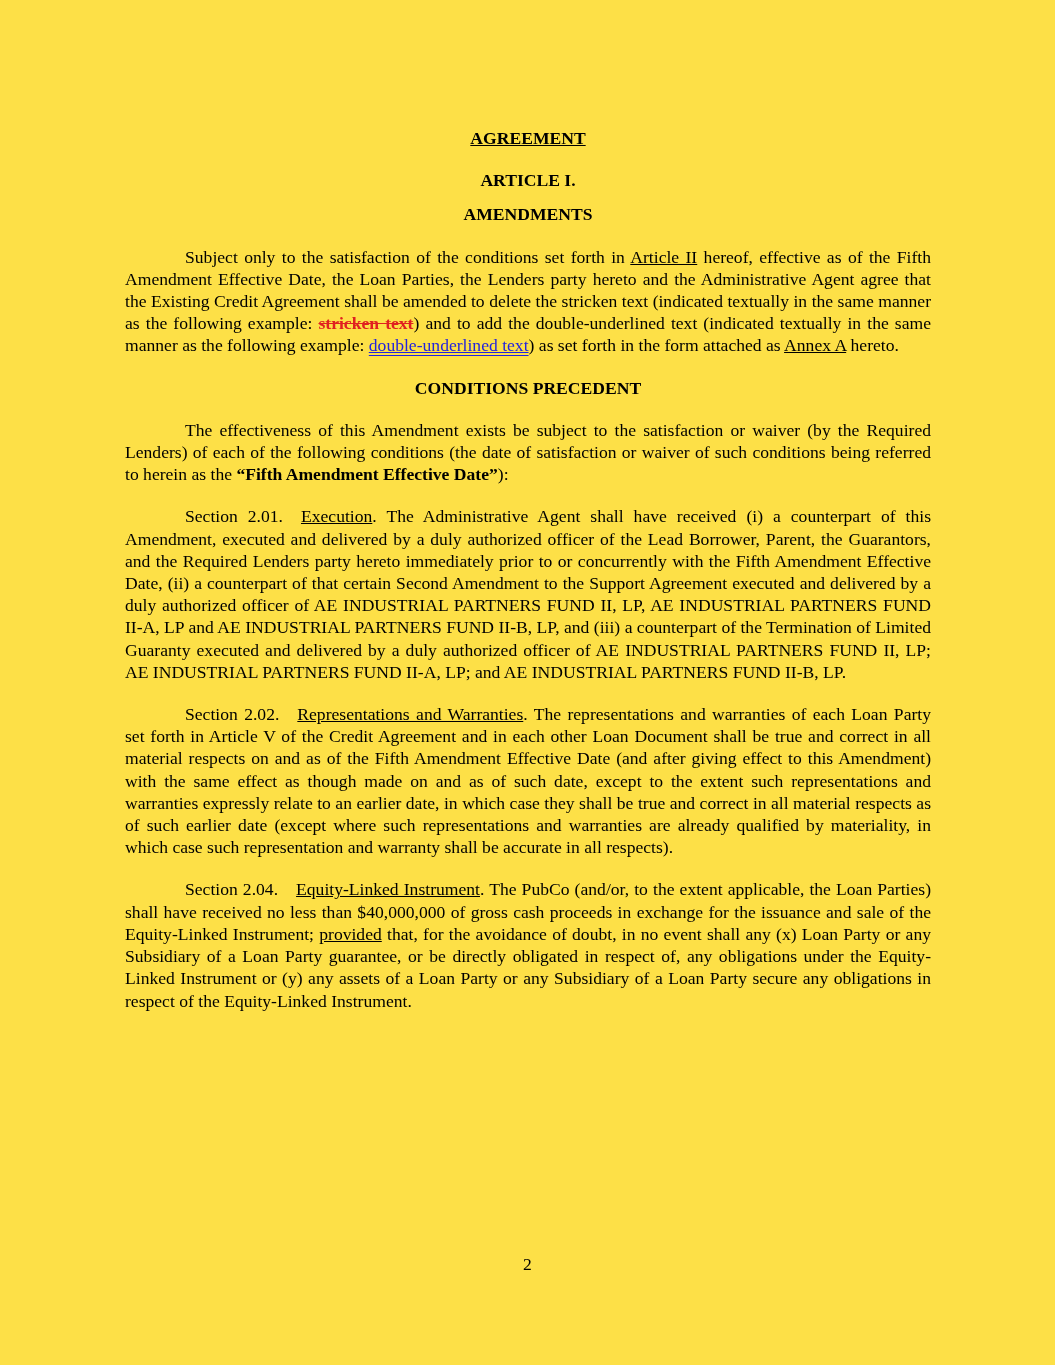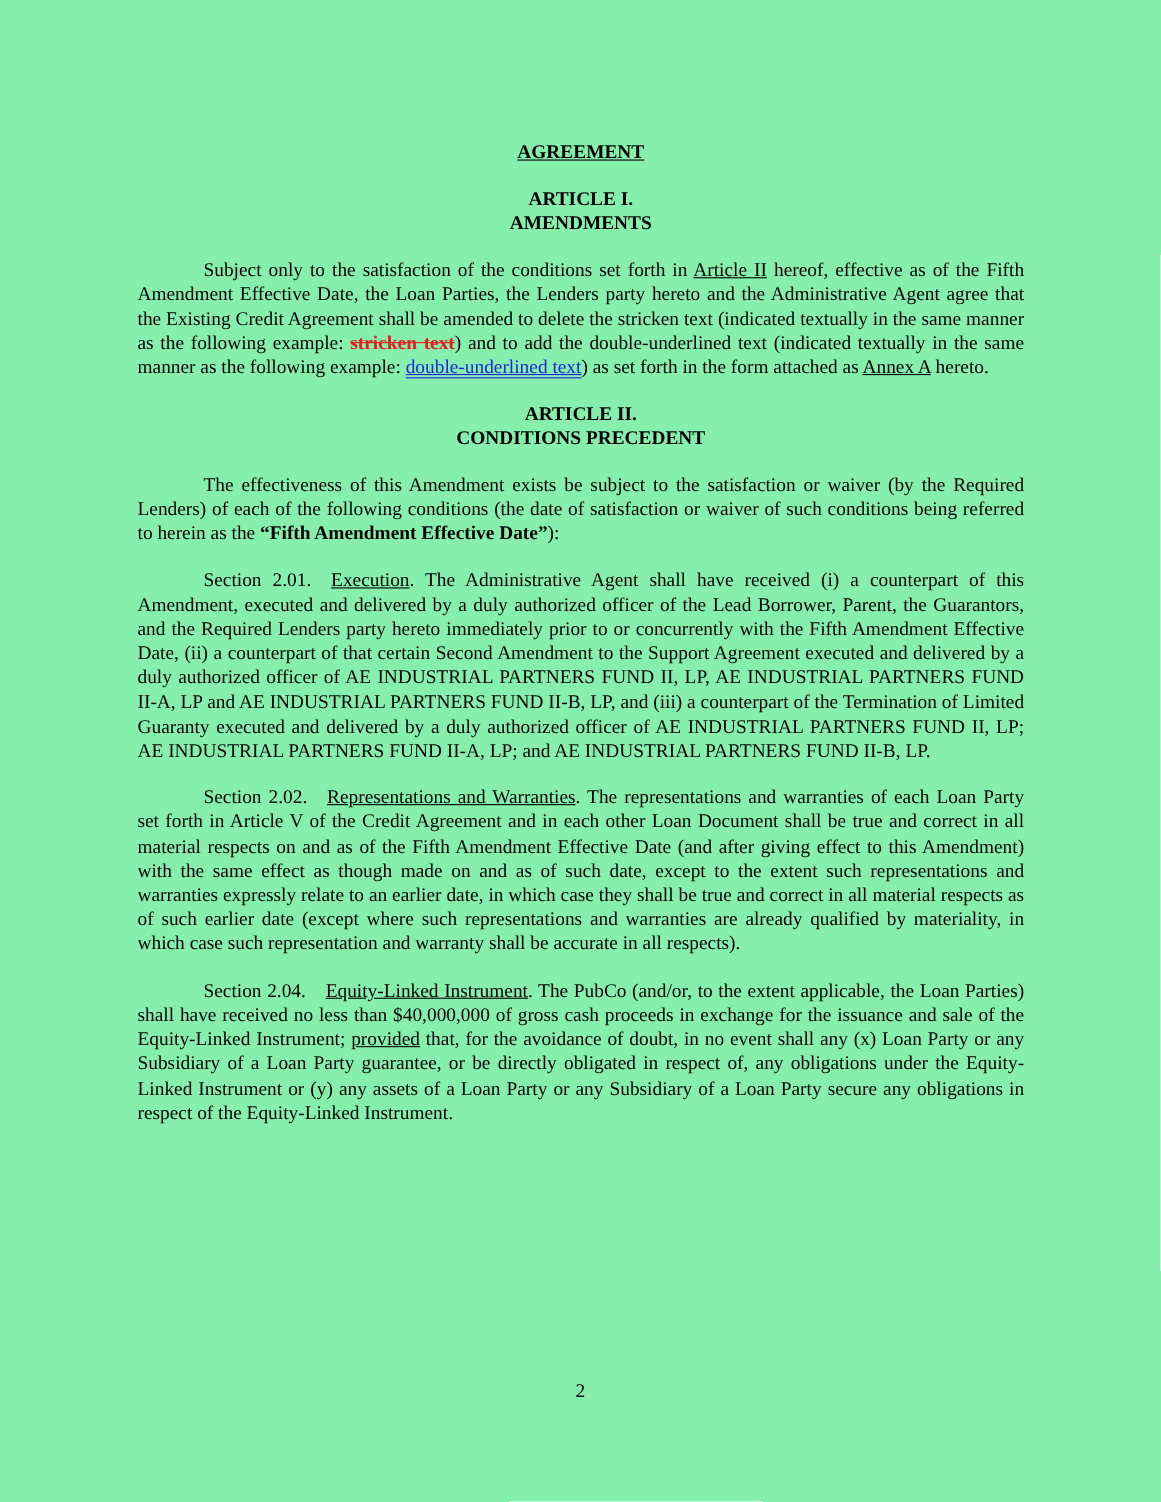--- a/index.html
+++ b/index.html
@@ -4,40 +4,40 @@
 <style>
   html, body {
     margin: 0;
     padding: 0;
     background: #ffffff;
   }
   .page {
     position: relative;
     width: 1055px;
     height: 1365px;
-    background: #86efac;
+    background: #fde047;
     color: #000000;
     font-family: "Liberation Serif", "DejaVu Serif", serif;
     font-size: 17.6px;
     line-height: 22.2px;
     overflow: hidden;
   }
   .content {
     position: absolute;
     left: 125px;
     top: 127px;
     width: 806px;
   }
   .block-title {
     text-align: center;
     margin: 0 0 20px 0;
   }
   .block-center {
     text-align: center;
-    margin: 0;
+    margin: 12px;
   }
   .block-center-end {
     text-align: center;
     margin: 0 0 20px 0;
   }
   .block-body {
     text-align: justify;
     text-indent: 60px;
     margin: 0 0 20px 0;
   }
@@ -59,21 +59,20 @@
 </style>
 </head>
 <body>
 
 <div class="page">
   <div class="content">
       <div class="block-title"><span class="b u">AGREEMENT</span></div>
       <div class="block-center"><span class="b">ARTICLE I.</span></div>
       <div class="block-center-end"><span class="b">AMENDMENTS</span></div>
       <div class="block-body"><span class="">Subject only to the satisfaction of the conditions set forth in </span><span class="u">Article II</span><span class=""> hereof, effective as of the Fifth Amendment Effective Date, the Loan Parties, the Lenders party hereto and the Administrative Agent agree that the Existing Credit Agreement shall be amended to delete the stricken text (indicated textually in the same manner as the following example: </span><span class="strike" style="color: rgb(224, 32, 32);">stricken text</span><span class="">) and to add the double-underlined text (indicated textually in the same manner as the following example: </span><span class="du" style="color: rgb(35, 35, 221);">double-underlined text</span><span class="">) as set forth in the form attached as </span><span class="u">Annex A</span><span class=""> hereto.</span></div>
-      <div class="block-center"><span class="b">ARTICLE II.</span></div>
       <div class="block-center-end"><span class="b">CONDITIONS PRECEDENT</span></div>
       <div class="block-body"><span class="">The effectiveness of this Amendment exists be subject to the satisfaction or waiver (by the Required Lenders) of each of the following conditions (the date of satisfaction or waiver of such conditions being referred to herein as the </span><span class="b">“Fifth Amendment Effective Date”</span><span class="">):</span></div>
       <div class="block-body"><span class="">Section 2.01.</span><span class="tab"></span><span class="u">Execution</span><span class="">. The Administrative Agent shall have received (i) a counterpart of this Amendment, executed and delivered by a duly authorized officer of the Lead Borrower, Parent, the Guarantors, and the Required Lenders party hereto immediately prior to or concurrently with the Fifth Amendment Effective Date, (ii) a counterpart of that certain Second Amendment to the Support Agreement executed and delivered by a duly authorized officer of AE INDUSTRIAL PARTNERS FUND II, LP, AE INDUSTRIAL PARTNERS FUND II-A, LP and AE INDUSTRIAL PARTNERS FUND II-B, LP, and (iii) a counterpart of the Termination of Limited Guaranty executed and delivered by a duly authorized officer of AE INDUSTRIAL PARTNERS FUND II, LP; AE INDUSTRIAL PARTNERS FUND II-A, LP; and AE INDUSTRIAL PARTNERS FUND II-B, LP.</span></div>
       <div class="block-body"><span class="">Section 2.02.</span><span class="tab"></span><span class="u">Representations and Warranties</span><span class="">. The representations and warranties of each Loan Party set forth in Article V of the Credit Agreement and in each other Loan Document shall be true and correct in all material respects on and as of the Fifth Amendment Effective Date (and after giving effect to this Amendment) with the same effect as though made on and as of such date, except to the extent such representations and warranties expressly relate to an earlier date, in which case they shall be true and correct in all material respects as of such earlier date (except where such representations and warranties are already qualified by materiality, in which case such representation and warranty shall be accurate in all respects).</span></div>
       <div class="block-body"><span class="">Section 2.04.</span><span class="tab"></span><span class="u">Equity-Linked Instrument</span><span class="">. The PubCo (and/or, to the extent applicable, the Loan Parties) shall have received no less than $40,000,000 of gross cash proceeds in exchange for the issuance and sale of the Equity-Linked Instrument; </span><span class="u">provided</span><span class=""> that, for the avoidance of doubt, in no event shall any (x) Loan Party or any Subsidiary of a Loan Party guarantee, or be directly obligated in respect of, any obligations under the Equity-Linked Instrument or (y) any assets of a Loan Party or any Subsidiary of a Loan Party secure any obligations in respect of the Equity-Linked Instrument.</span></div>
     </div>
   <div class="page-number">2</div>
 </div>
 
 </body></html>

